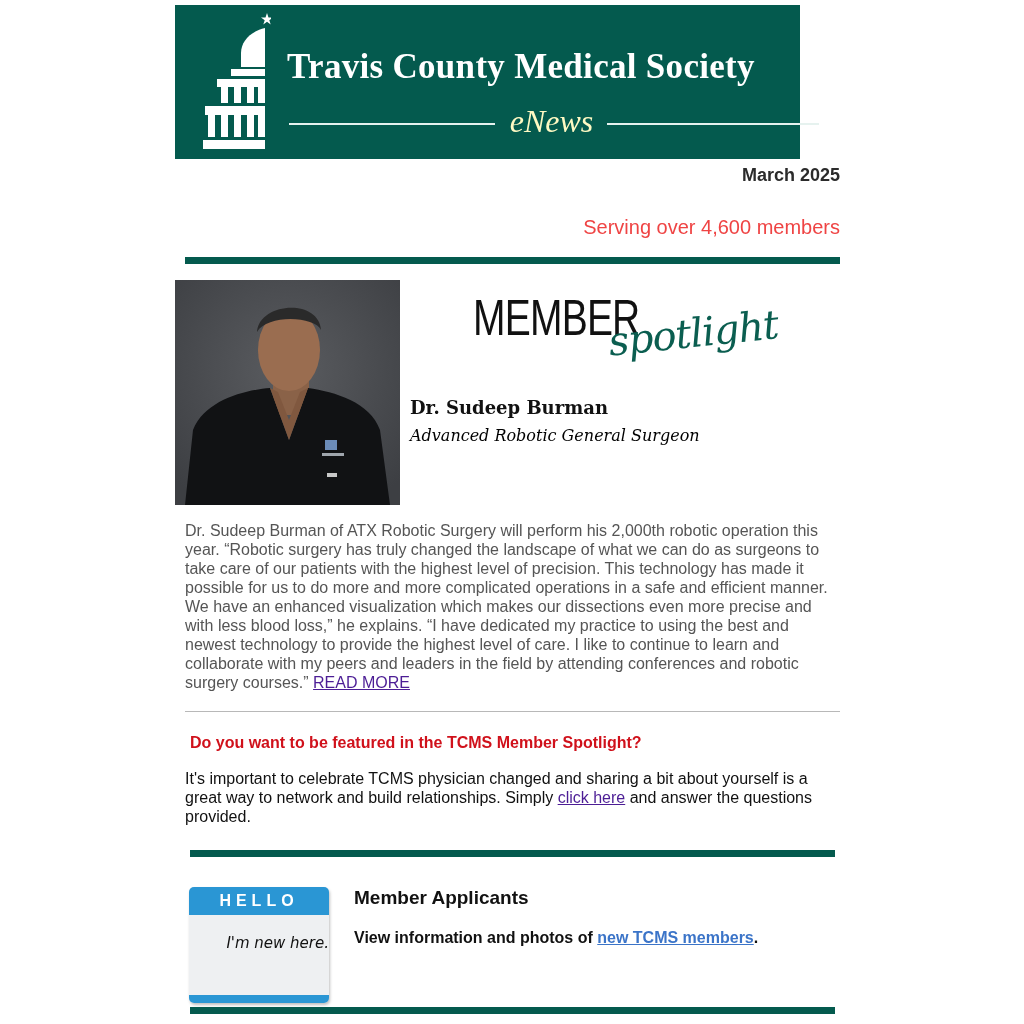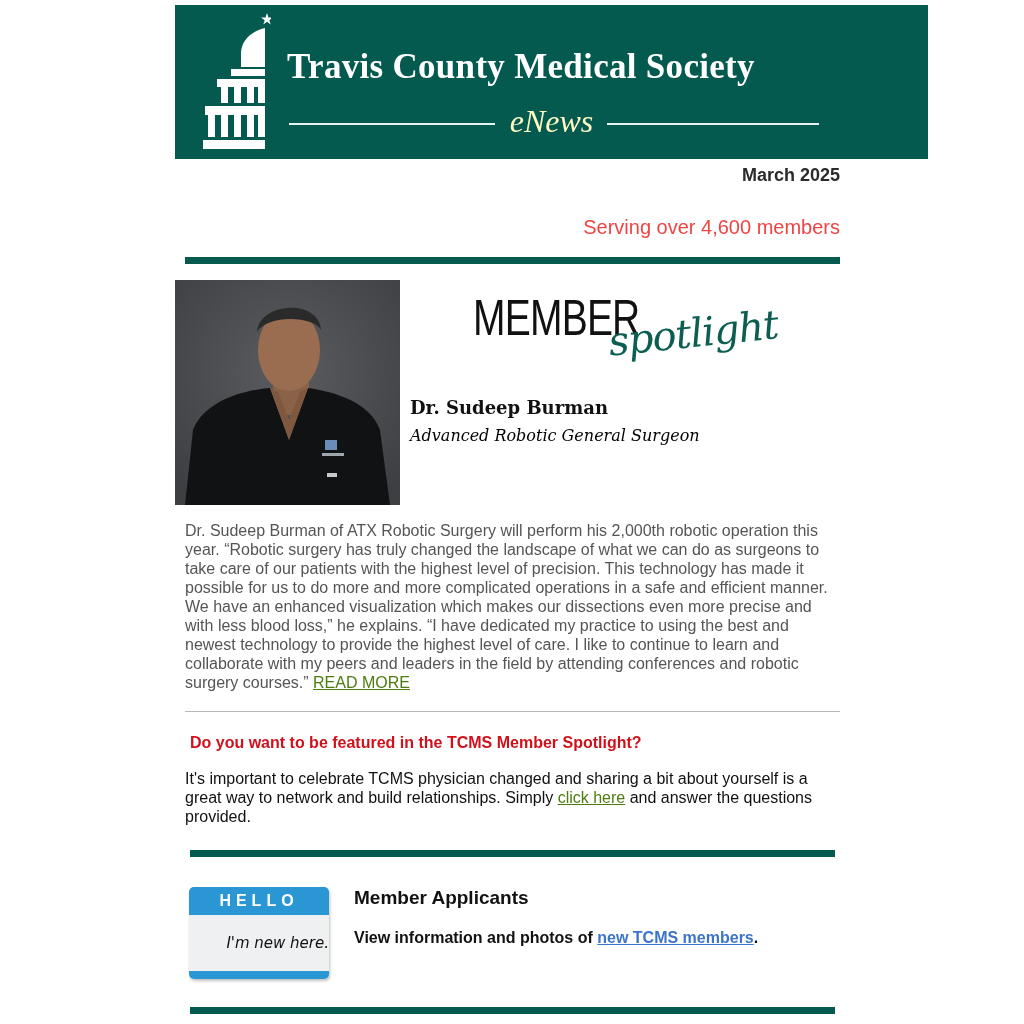--- a/index.html
+++ b/index.html
@@ -2,21 +2,21 @@
 <html><head>
 <meta charset="utf-8">
 <style>
   * { box-sizing: border-box; margin: 0; padding: 0; }
   html, body { width: 1024px; height: 1024px; background: #ffffff; overflow: hidden; }
   body { font-family: "Liberation Sans", sans-serif; position: relative; }
 
   .page { position: absolute; left: 175px; top: 5px; width: 675px; }
 
   
-  .banner { position: absolute; left: 0; top: 0; width: 753px; height: 154px; background: #045a4e; }
+  .banner { position: absolute; left: 0; top: 0; width: 625px; height: 154px; background: #045a4e; }
   .capitol { position: absolute; left: 26px; top: 8px; width: 70px; height: 140px; }
   .banner-title { position: absolute; left: 112px; top: 42px; font-family: "Liberation Serif", serif; font-weight: bold; font-size: 35px; color: #ffffff; letter-spacing: 0.3px; white-space: nowrap; }
   .enews-row { position: absolute; left: 114px; top: 98px; width: 530px; height: 40px; }
   .enews-line { position: absolute; top: 20px; height: 2px; background: #e6f2ef; }
   .enews-line.left { left: 0; width: 206px; }
   .enews-line.right { left: 318px; width: 212px; }
   .enews-label { position: absolute; left: 215px; top: 0; width: 95px; text-align: center; font-family: "Liberation Serif", serif; font-style: italic; font-size: 32px; color: #fef9c3; }
 
   .issue-date { position: absolute; right: 10px; top: 160px; font-size: 18px; font-weight: bold; color: #2b2b2b; }
   .members-count { position: absolute; right: 10px; top: 211px; font-size: 20px; color: #ef4444; }
@@ -28,29 +28,29 @@
 
   
   .portrait { position: absolute; left: 0; top: 275px; width: 225px; height: 225px; background: #4a4c50; overflow: hidden; }
   .spotlight-logo { position: absolute; left: 298px; top: 283px; width: 320px; height: 80px; }
   .spot-member { position: absolute; left: 0; top: 0; font-family: "Liberation Sans", sans-serif; font-size: 50px; color: #111; transform: scaleX(0.78); transform-origin: left top; letter-spacing: -1px; line-height: 60px; }
   .spot-script { position: absolute; left: 135px; top: 22px; font-family: "DejaVu Serif", serif; font-style: italic; font-size: 40px; color: #0b5e50; transform: rotate(-6deg); letter-spacing: -1px; }
   .doc-name { position: absolute; left: 235px; top: 392px; font-family: "DejaVu Serif", serif; font-weight: bold; font-size: 18px; color: #111; }
   .doc-title { position: absolute; left: 235px; top: 421px; font-family: "DejaVu Serif", serif; font-style: italic; font-size: 16px; color: #000000; }
 
   .story { position: absolute; left: 10px; top: 516px; width: 650px; font-size: 16px; line-height: 19px; color: #555; }
-  a.link { color: #4d7c0f; text-decoration: underline; }
+  a.link { color: #4c1d95; text-decoration: underline; }
 
   .rule-thin { position: absolute; left: 10px; top: 706px; width: 655px; height: 1px; background: #b8b8b8; }
 
   .cta-heading { position: absolute; left: 15px; top: 729px; font-size: 16px; font-weight: bold; color: #d0111b; }
   .cta-body { position: absolute; left: 10px; top: 764px; width: 650px; font-size: 16px; line-height: 19px; color: #111; }
 
   
-  .hello-tag { position: absolute; left: 14px; top: 882px; width: 140px; height: 92px; border-radius: 5px; background: #eef0f2; box-shadow: 1px 2px 3px rgba(0,0,0,0.25); overflow: hidden; }
+  .hello-tag { position: absolute; left: 14px; top: 882px; width: 140px; height: 116px; border-radius: 5px; background: #eef0f2; box-shadow: 1px 2px 3px rgba(0,0,0,0.25); overflow: hidden; }
   .hello-top { position: absolute; left: 0; top: 0; width: 100%; height: 28px; background: #2a96d4; color: #ffffff; font-size: 16px; font-weight: bold; letter-spacing: 5px; text-align: center; line-height: 28px; }
   .hello-body { position: absolute; left: 0; top: 47px; width: 100%; text-align: right; font-family: "DejaVu Sans", sans-serif; font-style: italic; font-size: 15px; color: #111; }
   .hello-bottom { position: absolute; left: 0; bottom: 0; width: 100%; height: 8px; background: #2a96d4; }
   .app-heading { position: absolute; left: 179px; top: 882px; font-size: 19px; font-weight: bold; color: #111; }
   .app-body { position: absolute; left: 179px; top: 924px; font-size: 16px; font-weight: bold; color: #111; }
   .app-body a.link { color: #3b74c8; }
 </style>
 </head>
 <body>
 

